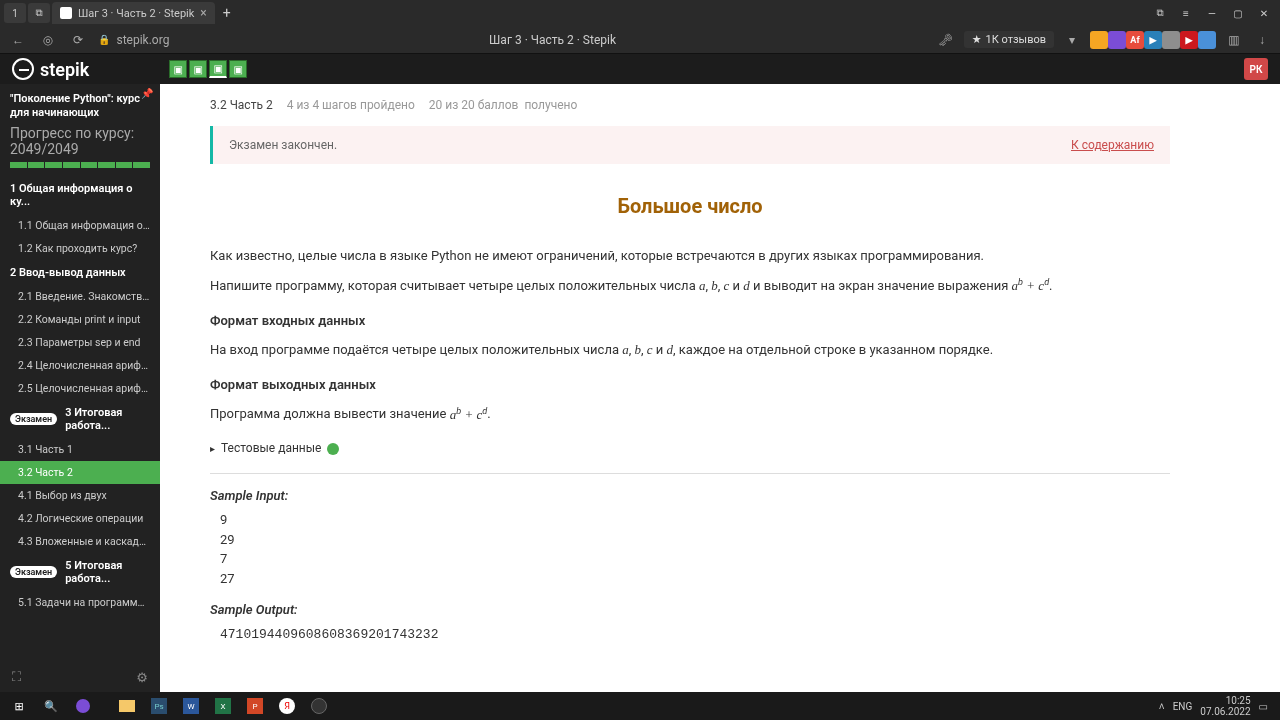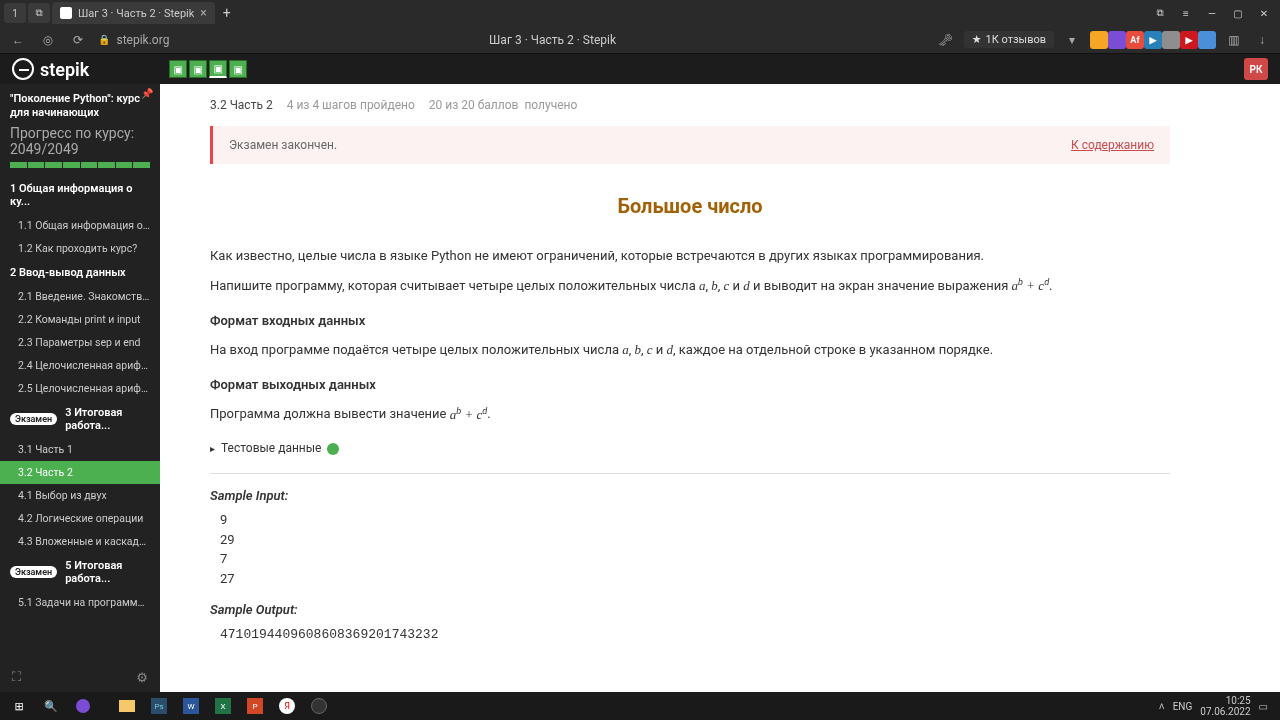--- a/index.html
+++ b/index.html
@@ -60,21 +60,21 @@
 .content::-webkit-scrollbar { width: 10px; }
 .content::-webkit-scrollbar-thumb { background: #ccc; }
 
 .progress-header { padding: 14px 0 14px 0; margin: 0 50px 0 50px; display: flex; gap: 14px; font-size: 12px; }
 .progress-header .crumb { color: #444; }
 .progress-header .steps { color: #999; }
 .progress-header .score { color: #999; }
 
 .content-inner { padding: 0 50px 40px 50px; max-width: 1060px; }
 
-.notice-box { background: #fcf2f2; border-left: 3px solid #ef4444; padding: 12px 16px; display: flex; justify-content: space-between; font-size: 12px; color: #666; margin-bottom: 30px; }
+.notice-box { background: #fcf2f2; border-left: 3px solid #14b8a6; padding: 12px 16px; display: flex; justify-content: space-between; font-size: 12px; color: #666; margin-bottom: 30px; }
 .notice-box a { color: #c94d4d; text-decoration: underline; cursor: pointer; }
 
 .task-title { text-align: center; font-size: 20px; font-weight: 700; color: #a16207; margin: 28px 0 28px; }
 
 .task-body { font-size: 13px; line-height: 1.6; color: #333; }
 .task-body p { margin-bottom: 8px; }
 .task-body strong { font-weight: 600; }
 .math { font-style: italic; font-family: Georgia, serif; }
 .math sup { font-size: 0.7em; }
 

